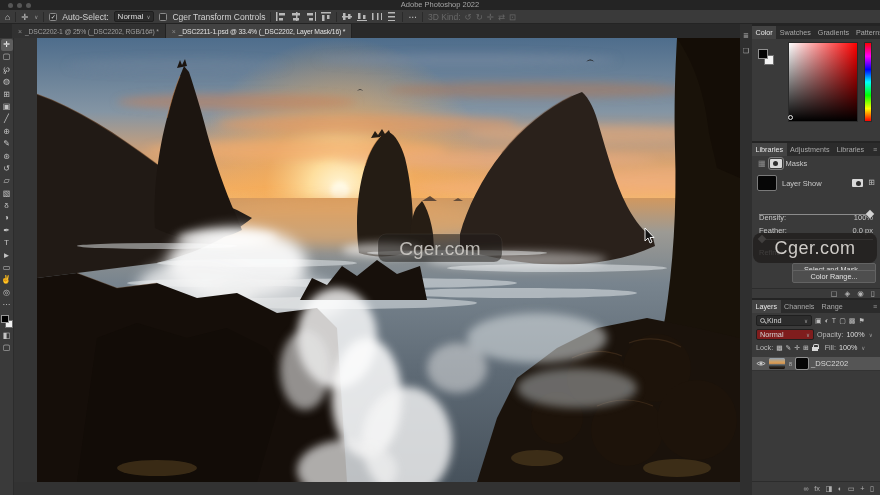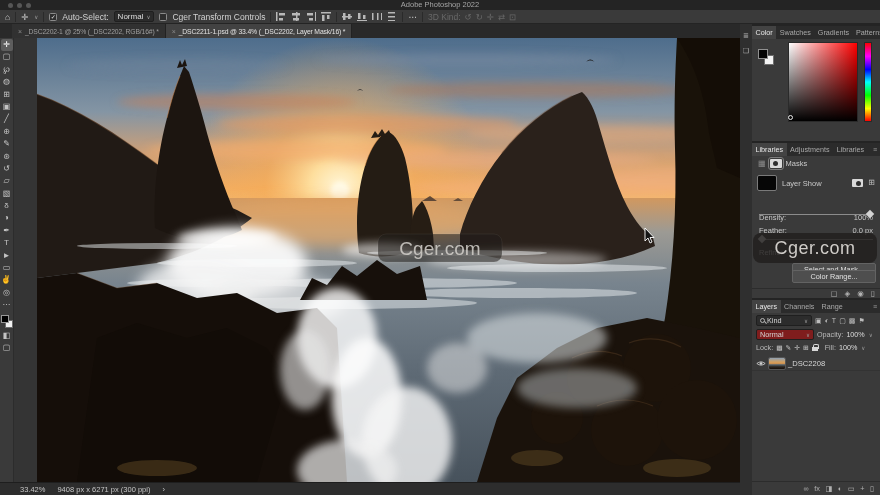--- a/index.html
+++ b/index.html
@@ -411,25 +411,20 @@
         <rect x="341" y="196" width="124" height="28" rx="8" fill="#201d1a" opacity="0.55" stroke="#ffffff" stroke-opacity="0.1"></rect>
         <text class="wm-text" x="403" y="217" text-anchor="middle" font-size="19" fill="#d0cdc8" opacity="0.88">Cger.com</text>
       </g>
 
       <g transform="translate(608,190)">
         <path d="M0,0 L0,13 L3,10 L5,15 L7,14 L5,9.5 L9,9.5 Z" fill="#151515" stroke="#fff" stroke-width="0.9"></path>
       </g>
     </svg>
   </div>
 
-  <div id="statusbar">
-    <span>33.42%</span>
-    <span>9408 px x 6271 px (300 ppi)</span>
-    <span>›</span>
-  </div>
 
   <div id="rightstrip">
     <span id="right-strip-icons" style="display:flex;flex-direction:column;gap:7px;align-items:center">
         <span>≣</span>
         <span>❏</span>
       </span>
   </div>
 
   <div id="rightcol">
 
@@ -528,30 +523,31 @@
             <span>✎</span>
             <span>✛</span>
             <span>⊞</span>
             <span class="ic-lock"></span>
           </span>
         <span class="tinylbl" style="margin-left:4px">Fill:</span>
         <span class="tinylbl" style="color:#ddd">100%</span>
         <span class="chev">∨</span>
       </div>
       <div id="layer-rows">
-          <div class="layer-row">
+          <div class="layer-row selected">
     <span class="eye">
       <svg width="10" height="7" viewBox="0 0 12 8">
                 <path d="M1,4 Q6,0 11,4 Q6,8 1,4 Z" fill="none" stroke="#cfcfcf" stroke-width="1"></path>
                 <circle cx="6" cy="4" r="1.6" fill="#cfcfcf"></circle>
               </svg>
     </span>
     <span class="lthumb"></span>
-
-    <span class="lname">_DSC2208</span>
+    <span class="llink">8</span>
+    <span class="lmask mask-black"></span>
+    <span class="lname">_DSC2202</span>
   </div>
         </div>
       <div id="ly-bottom">
           <span>∞</span>
           <span>fx</span>
           <span>◨</span>
           <span>◐</span>
           <span>▭</span>
           <span>+</span>
           <span>▯</span>

